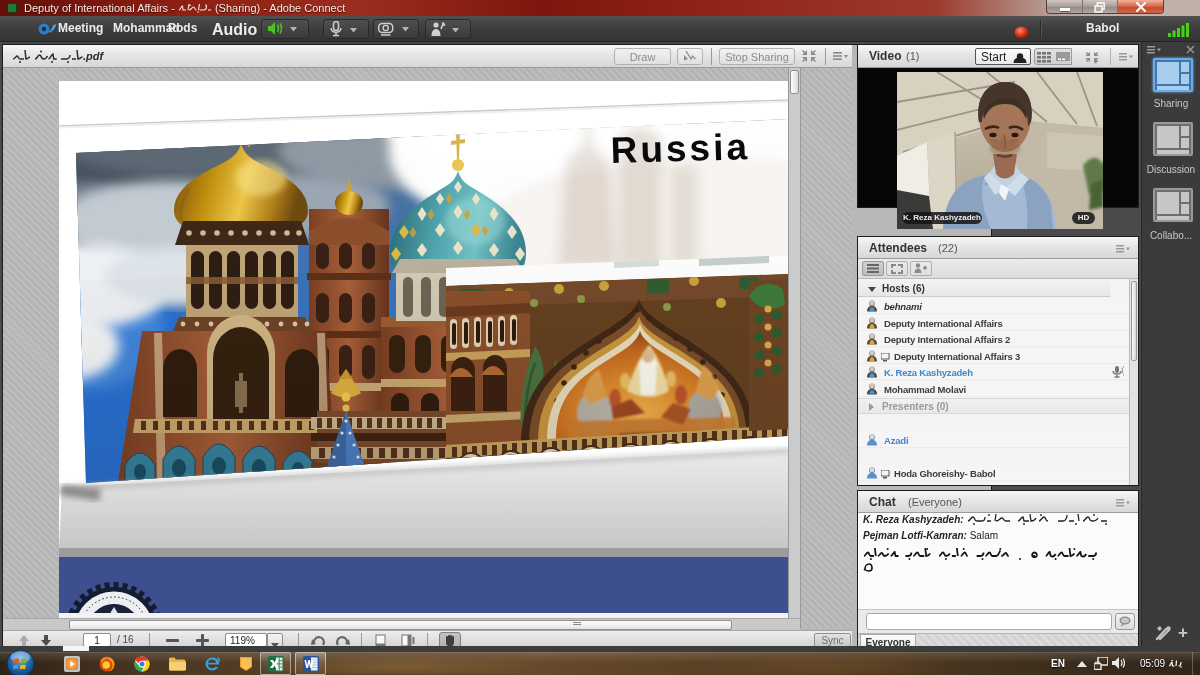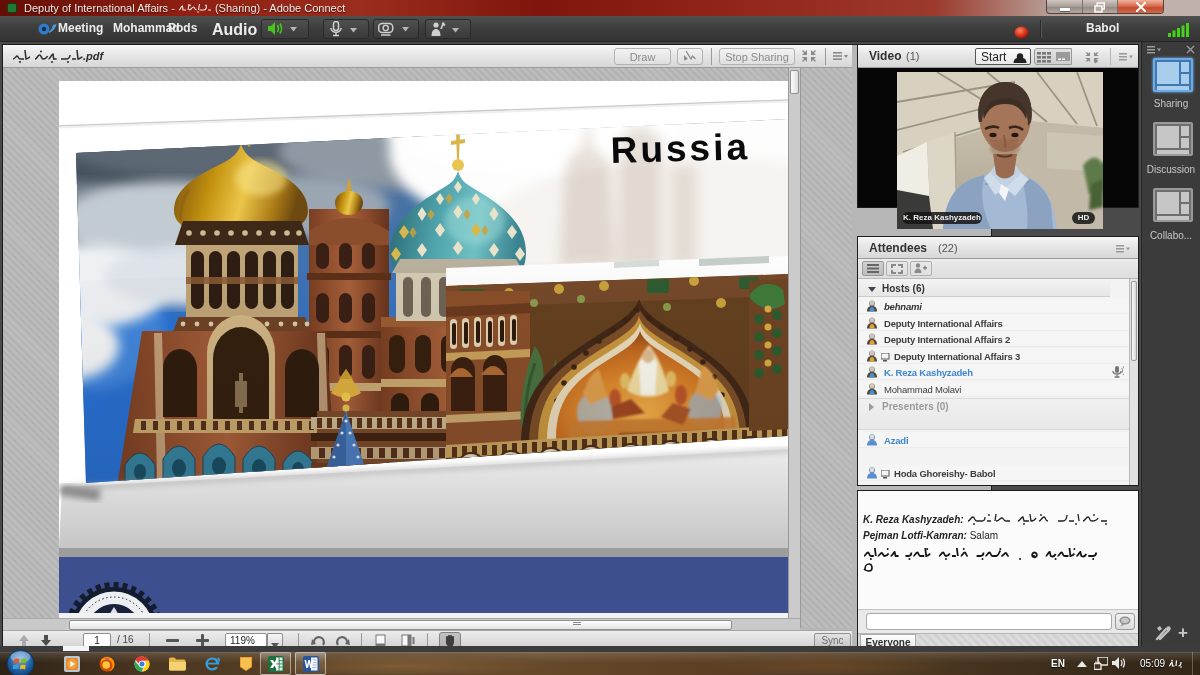--- a/index.html
+++ b/index.html
@@ -905,22 +905,22 @@
             <rect x="4" y="1" width="4" height="7" rx="2" fill="#777"></rect>
             <path d="M2,6 c0,4 8,4 8,0" fill="none" stroke="#777" stroke-width="1.4"></path>
             <path d="M6,10 l0,2 m-2.5,0 l5,0" stroke="#777" stroke-width="1.4"></path>
             <path d="M10.5,3 c1.5,1 1.5,4 0,5 M12,1.5 c2.5,2 2.5,7 0,8.5" stroke="#999" stroke-width="1.1" fill="none"></path>
           </svg></div>
   <div class="ab att-row" style="top:102px"><svg class="icn" width="12" height="12" viewBox="0 0 12 12">
             <circle cx="6" cy="3.4" r="2.9" fill="#8d857b"></circle>
             <circle cx="6" cy="3" r="2.3" fill="#cfc8bc"></circle>
             <path d="M1,11.5 c0,-4 2,-5.6 5,-5.6 c3,0 5,1.6 5,5.6 z" fill="#4f473d"></path>
             <path d="M3.5,11.5 c0,-3 1,-4.6 2.5,-4.6 c1.5,0 2.5,1.6 2.5,4.6 z" fill="#4a90d2"></path>
-          </svg><span style="font-weight:400;color:#3c3c3c">Mohammad Molavi</span></div>
-  <div class="ab" style="left:0;top:118.6px;width:280px;height:32px;background:linear-gradient(#f0f0f0,#e8e8e8);border-top:1px solid #d8d8d8;border-bottom:1px solid #d8d8d8">
+          </svg><span style="font-weight:700;color:#3c3c3c">Mohammad Molavi</span></div>
+  <div class="ab" style="left:0;top:118.6px;width:280px;height:16px;background:linear-gradient(#f0f0f0,#e8e8e8);border-top:1px solid #d8d8d8;border-bottom:1px solid #d8d8d8">
           <svg class="ab" style="left:11px;top:4px" width="6" height="8">
             <path d="M0,0 l0,8 l5,-4 z" fill="#9a9a9a"></path>
           </svg>
           <span class="ab" style="left:24px;top:2px;font-weight:700;color:#9a9a9a;font-size:10px">Presenters (0)</span>
         </div>
   <div class="ab att-row" style="top:152.8px"><svg class="icn" width="12" height="12" viewBox="0 0 12 12">
             <circle cx="6" cy="3.2" r="2.9" fill="#6b87a8"></circle>
             <circle cx="6" cy="2.9" r="2.3" fill="#d8dde2"></circle>
             <path d="M1,11.5 c0,-4 2,-5.6 5,-5.6 c3,0 5,1.6 5,5.6 z" fill="#5b8fd0"></path>
           </svg><span style="font-weight:700;color:#3e87cf">Azadi</span></div>
@@ -932,20 +932,30 @@
             <rect x="0" y="0" width="8" height="6" fill="#f5f5f5" stroke="#555"></rect>
             <rect x="2" y="7" width="4" height="1.5" fill="#555"></rect>
           </svg><span style="font-weight:700;color:#3c3c3c;margin-left:4px">Hoda Ghoreishy- Babol</span></div>
  </div>
 
  <div class="ab" style="left:271px;top:42px;width:9px;height:206px;background:#e2e2e2;border-left:1px solid #bbb">
   <div class="ab" style="left:1px;top:2px;width:6px;height:80px;background:linear-gradient(90deg,#fafafa,#d5d5d5);border:1px solid #999;border-radius:2px"></div>
  </div>
 </div>
 <div class="ab" id="chatpod" style="left:857px;top:490px;width:282px;height:160px;background:#fbfbfb;border:1px solid #1c1c1c;font-size:10px">
+ <div class="hdr ab" style="left:0;top:0;width:280px;height:22px">
+  <div class="ab" style="left:11px;top:4px;font-weight:700;color:#333;font-size:12px">Chat</div>
+  <div class="ab" style="left:50px;top:5px;color:#555;font-size:11px">(Everyone)</div>
+  <svg class="ab" style="left:258px;top:8px" width="14" height="8" viewBox="0 0 14 8">
+          <rect x="0" y="0" width="8" height="1.5" fill="#999"></rect>
+          <rect x="0" y="3" width="8" height="1.5" fill="#999"></rect>
+          <rect x="0" y="6" width="8" height="1.5" fill="#999"></rect>
+          <path d="M10,2.5 l4,0 l-2,3 z" fill="#999"></path>
+        </svg>
+ </div>
  <div class="ab" style="left:5px;top:22px;white-space:nowrap"><span style="font-weight:700;font-style:italic;color:#222">K. Reza Kashyzadeh: </span><svg width="146" height="12" viewBox="0 0 146 12" style="vertical-align:-2px">
           <g stroke="#222" stroke-width="1.3" fill="none">
             <path d="M2,8 c2,0 3,-4 5,-4 c2,0 1,4 4,4 l5,0 c2,0 3,-2 3,-4 m2,4 l4,0 m4,0 l1,-7 m0,7 c3,0 4,-3 6,-3 c2,0 1,3 4,3 l4,0"></path>
             <path d="M52,8 c2,0 3,-4 5,-4 l1,4 l5,0 m1,-7 l1,7 c2,0 4,-1 5,-3 m3,3 c2,0 3,-4 5,-4 c2,0 1,4 4,4"></path>
             <path d="M92,8 l5,0 c3,0 4,-4 4,-6 m2,6 l5,0 m4,-7 l1,7 m4,0 c2,0 3,-4 5,-4 c2,0 1,4 4,4 c3,0 5,-1 6,-3 m3,3 l6,0"></path>
           </g>
           <g fill="#222">
             <circle cx="8" cy="11" r=".9"></circle>
             <circle cx="23" cy="2" r=".9"></circle>
             <circle cx="58" cy="11" r=".9"></circle>

